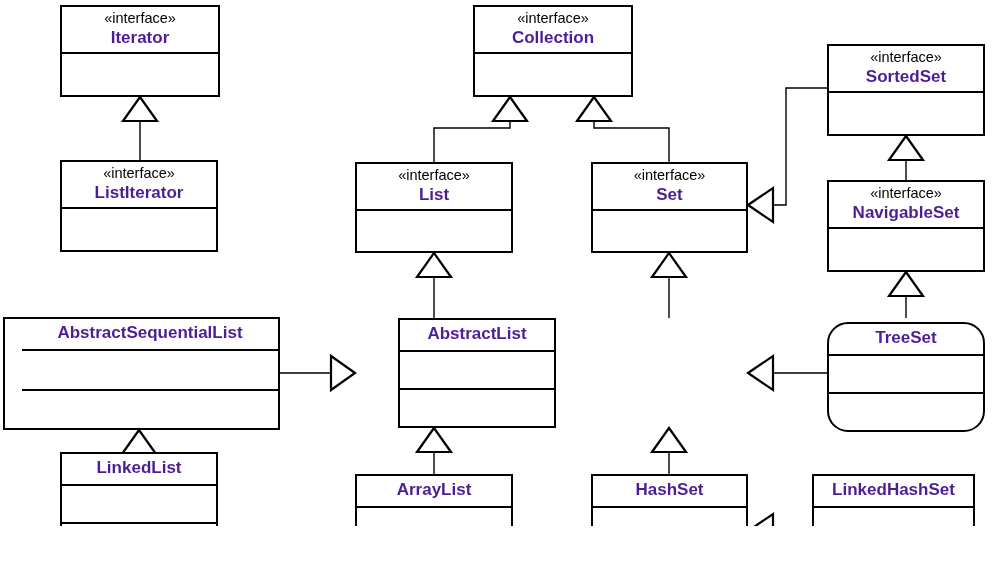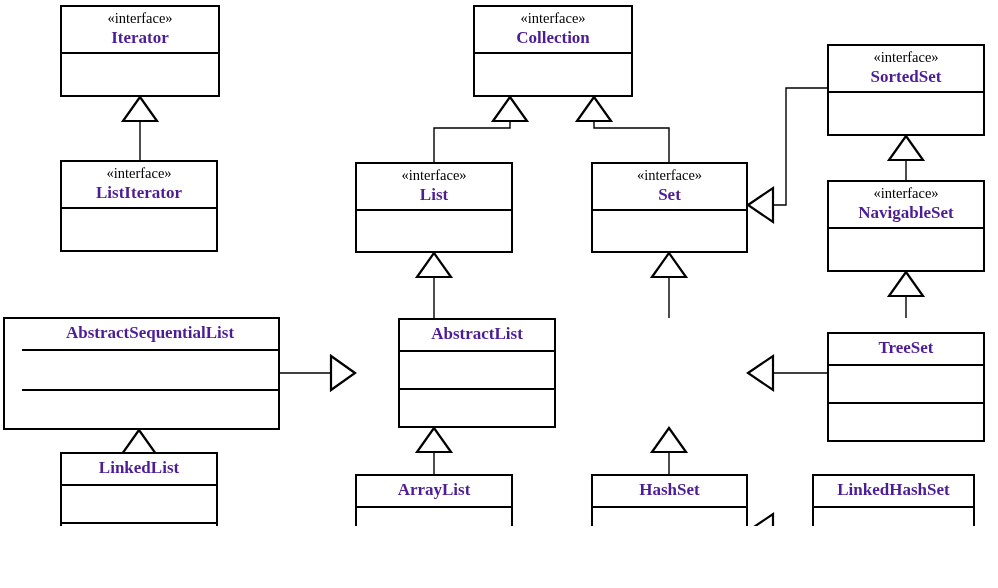--- a/index.html
+++ b/index.html
@@ -6,21 +6,21 @@
   html, body {
     margin: 0;
     padding: 0;
     background: #ffffff;
   }
   #canvas {
     position: relative;
     width: 998px;
     height: 526px;
     background: #ffffff;
-    font-family: Liberation Serif, serif;
+    font-family: Liberation Sans, sans-serif;
     overflow: hidden;
   }
   #edge-layer {
     position: absolute;
     left: 0;
     top: 0;
     width: 998px;
     height: 588px;
     pointer-events: none;
   }
@@ -219,21 +219,21 @@
 
   <div class="uml-class" style="left: 355px; top: 318px; width: 158px; height: 110px; margin-left: 43px;">
     <div class="compartment header">
       <div class="class-name solo">AbstractList</div>
     </div>
     <div class="compartment attrs"></div>
     <div class="compartment ops"></div>
   </div>
 
 
-  <div class="uml-class" style="left: 827px; top: 332px; width: 158px; height: 110px;">
+  <div class="uml-class" style="left: 827px; top: 322px; width: 158px; height: 110px; border-radius: 21px;">
     <div class="compartment header">
       <div class="class-name solo">TreeSet</div>
     </div>
     <div class="compartment attrs"></div>
     <div class="compartment ops"></div>
   </div>
 
   <div class="uml-class" style="left: 60px; top: 452px; width: 158px; height: 110px;">
     <div class="compartment header">
       <div class="class-name solo">LinkedList</div>

